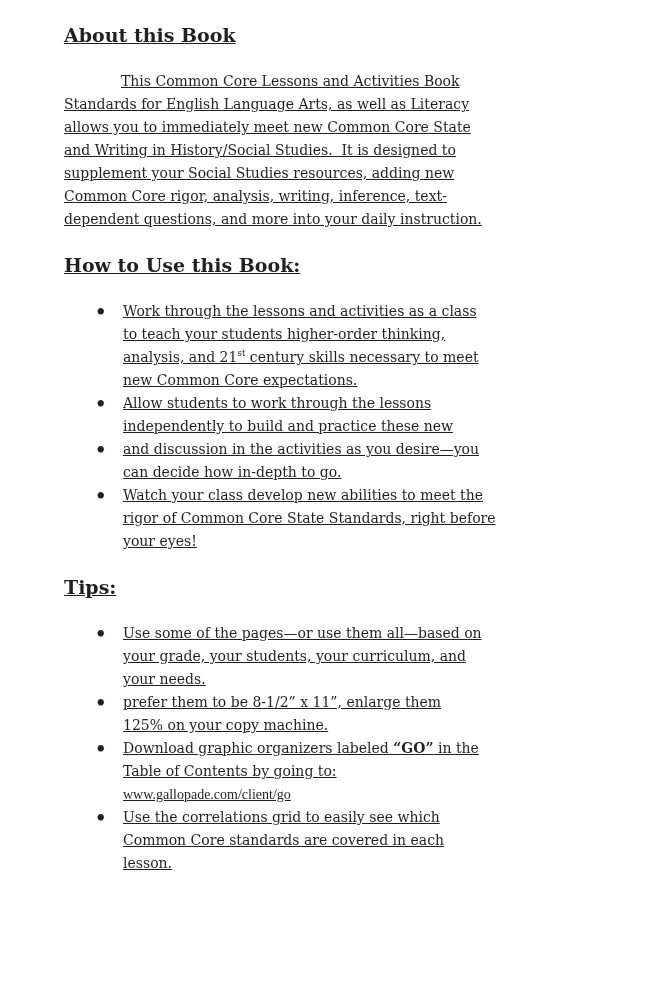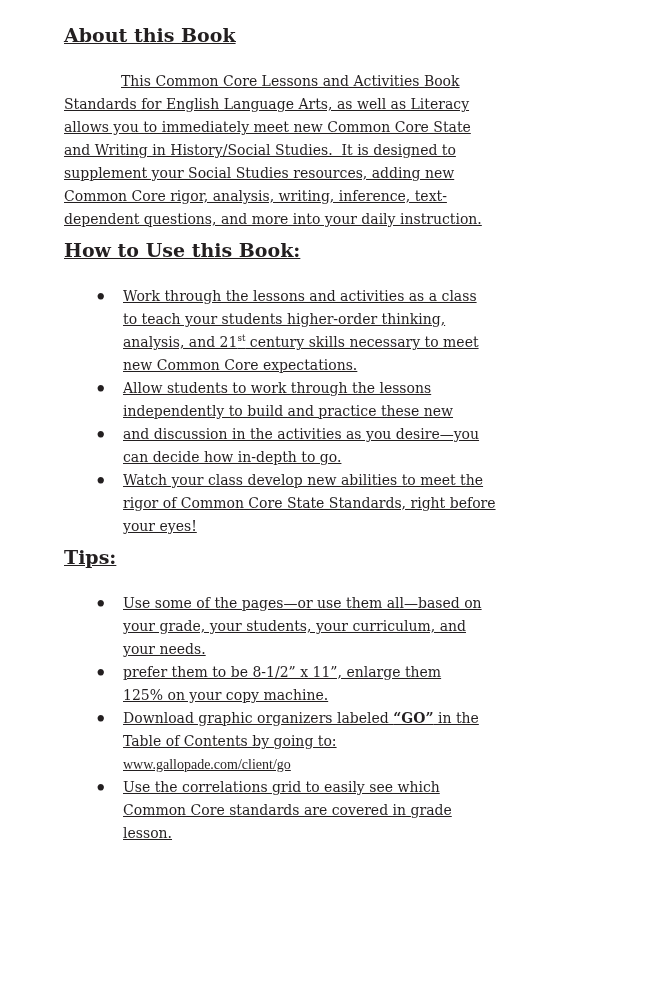--- a/index.html
+++ b/index.html
@@ -15,21 +15,21 @@
     width: 647px;
     height: 1000px;
     padding: 24px 0 0 64px;
     background: #ffffff;
     text-decoration: underline;
   }
   .section-heading {
     font-size: 19px;
     line-height: 23px;
     font-weight: bold;
-    margin-top: 8px;
+    margin-top: 23px;
     white-space: nowrap;
   }
   .section-heading:first-child { margin-top: 0; }
   .body-paragraph { margin-top: 23px; }
   .line {
     font-size: 14px;
     line-height: 23px;
     white-space: nowrap;
   }
   .body-paragraph .line:first-child { padding-left: 57px; }
@@ -111,18 +111,18 @@
         <div class="line"><span>prefer them to be 8-1/2” x 11”, enlarge them</span></div>
         <div class="line"><span>125% on your copy machine.</span></div>
       </li>
     <li>
         <div class="line"><span>Download graphic organizers labeled </span><b>“GO”</b><span> in the</span></div>
         <div class="line"><span>Table of Contents by going to:</span></div>
         <div class="line"><span class="url">www.gallopade.com/client/go</span></div>
       </li>
     <li>
         <div class="line"><span>Use the correlations grid to easily see which</span></div>
-        <div class="line"><span>Common Core standards are covered in grade</span></div>
+        <div class="line"><span>Common Core standards are covered in each</span></div>
         <div class="line"><span>lesson.</span></div>
       </li>
   </ul>
 
 </div>
 
 </body></html>

